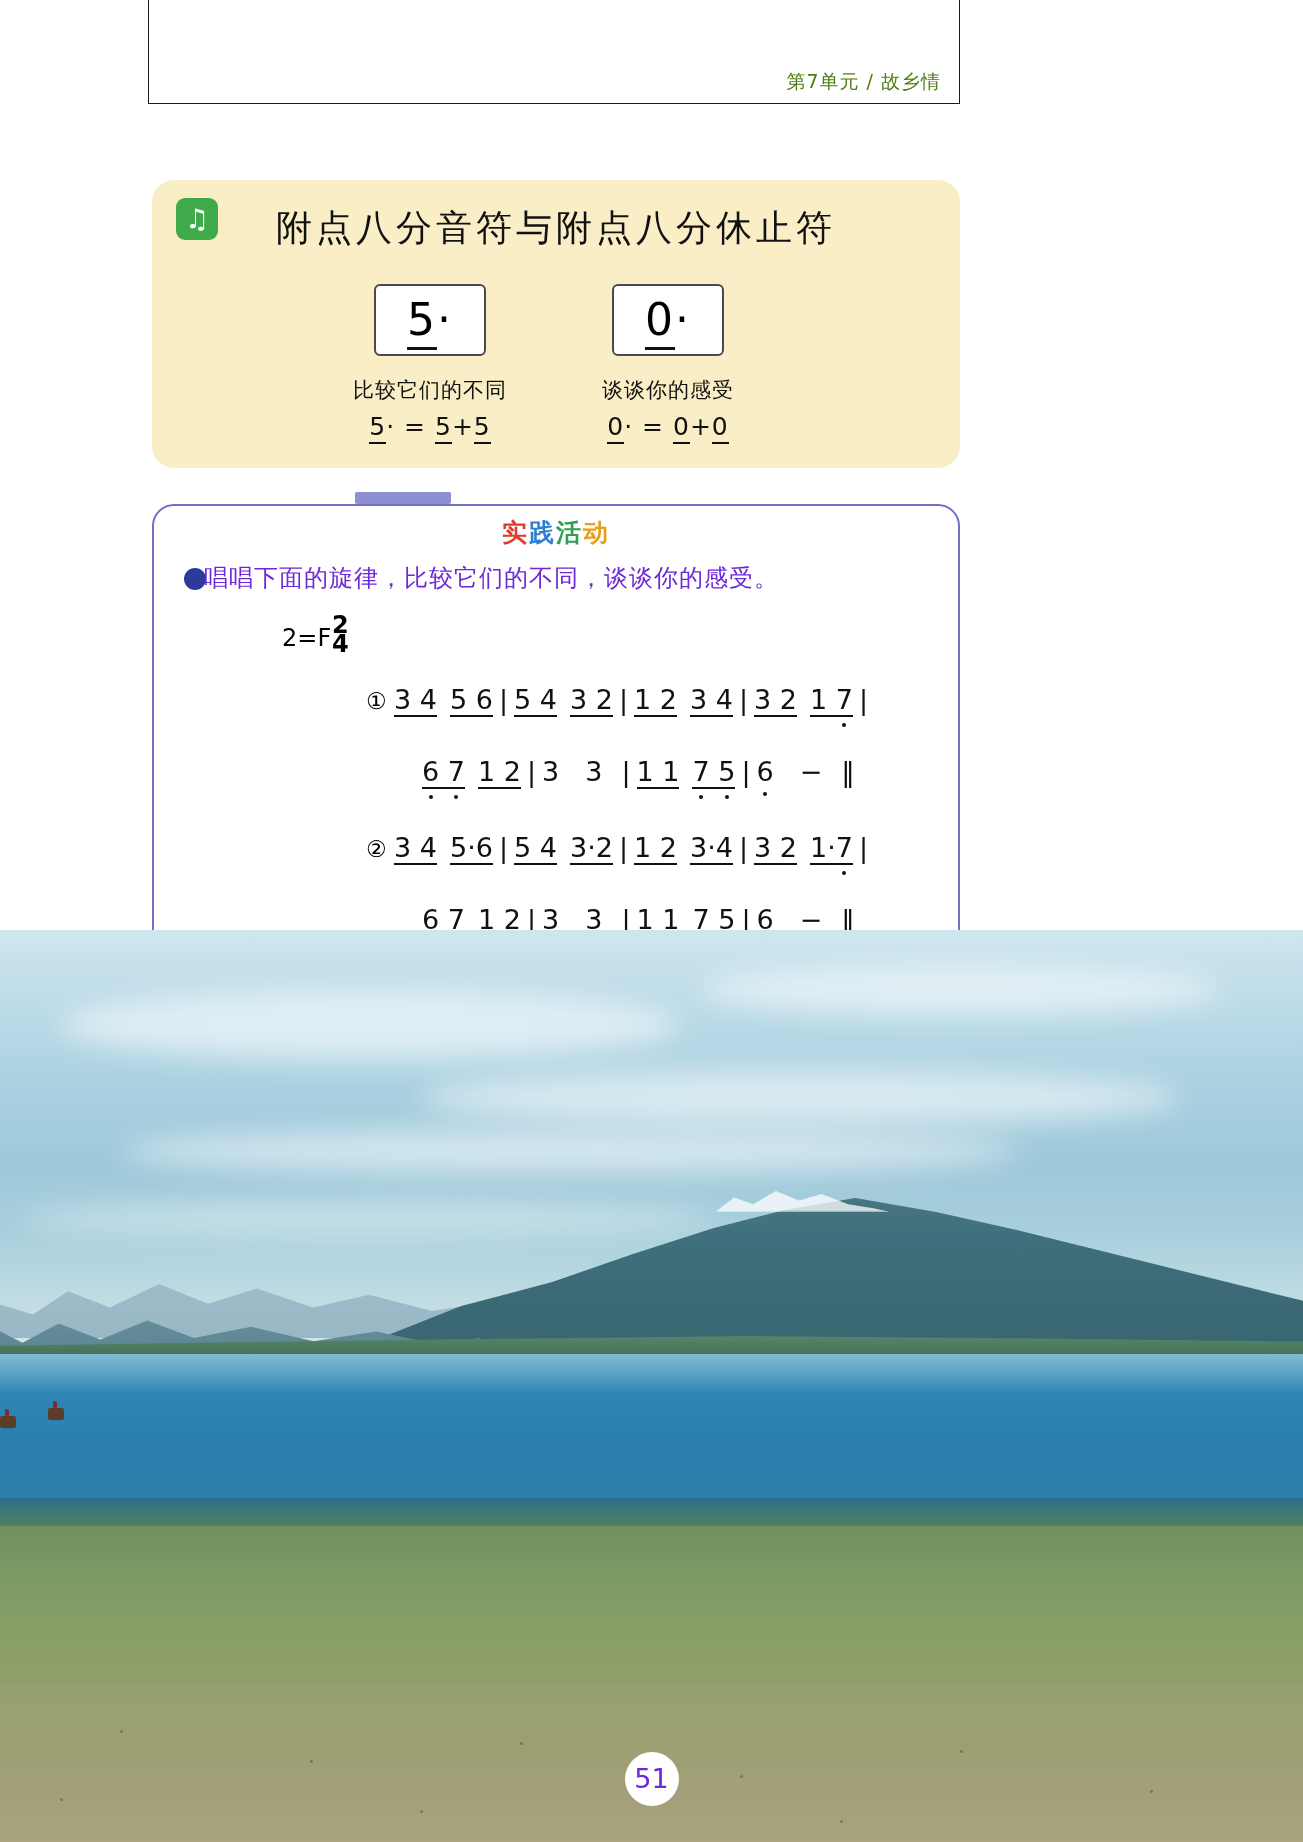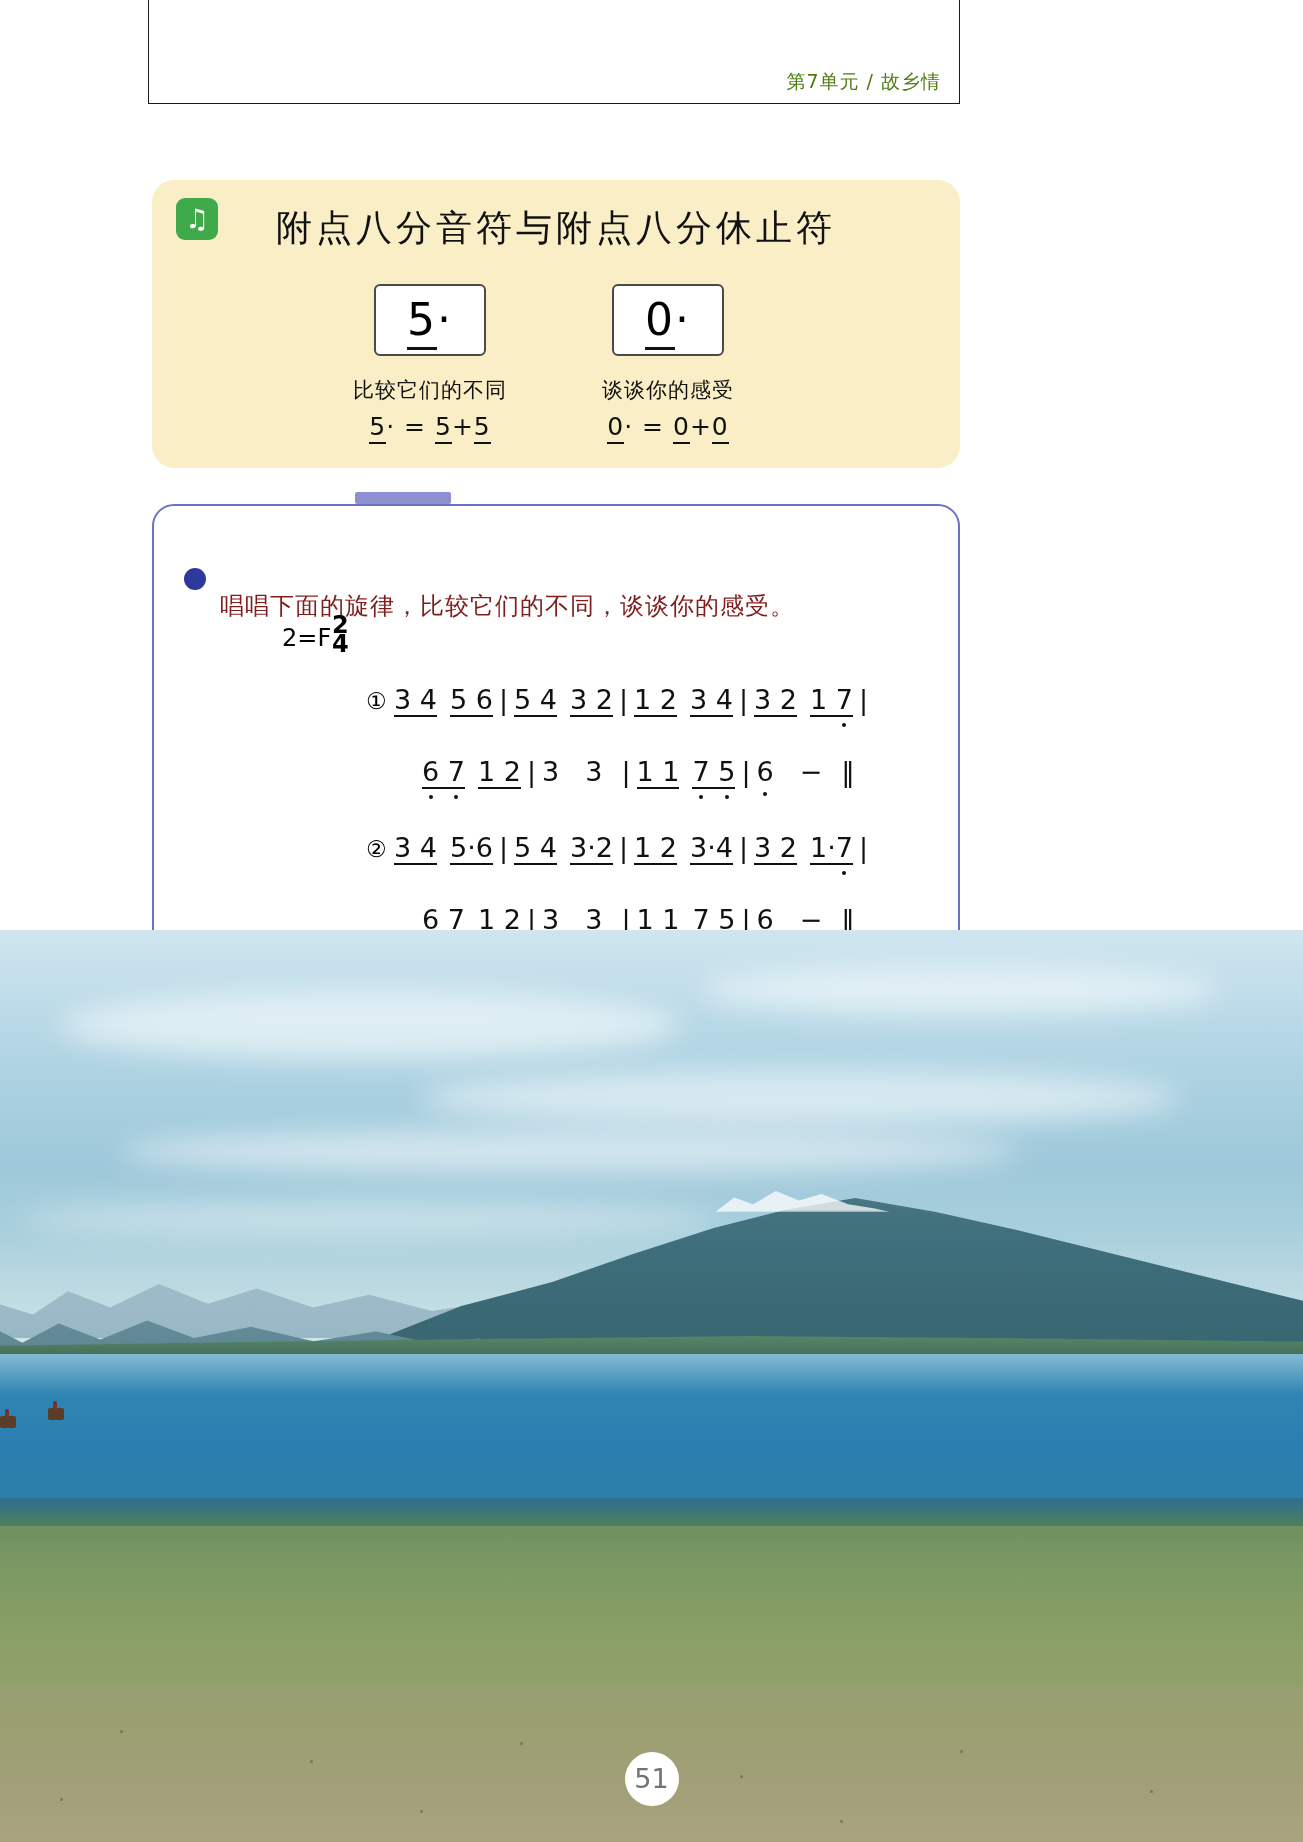--- a/index.html
+++ b/index.html
@@ -159,28 +159,27 @@
     position: absolute;
     left: 30px;
     top: 62px;
     width: 22px;
     height: 22px;
     border-radius: 50%;
     background: #2d3a9b;
   }
   .instruction {
     position: absolute;
-    left: 66px;
+    left: 50px;
     top: 56px;
     font-size: 24px;
-    color: #7f1d1d;
+    color: #6d28d9;
     font-family: "DejaVu Serif", serif;
     letter-spacing: 1px;
     white-space: nowrap;
-    margin-top: 28px;
   }
 
   
   .key-sig {
     position: absolute;
     left: 128px;
     top: 118px;
     font-size: 24px;
     font-family: "DejaVu Sans", sans-serif;
   }
@@ -362,21 +361,21 @@
   
   .page-number {
     position: absolute;
     left: 50%;
     transform: translateX(-50%);
     bottom: 36px;
     width: 54px;
     height: 54px;
     border-radius: 50%;
     background: #ffffff;
-    color: #737373;
+    color: #6d28d9;
     font-size: 27px;
     text-align: center;
     line-height: 54px;
     font-family: "DejaVu Sans", sans-serif;
   }
 </style>
 </head>
 <body>
 
 <div class="header-box">
@@ -413,20 +412,23 @@
   <div class="sym-formula" id="form2">
     <span class="und">0</span><span>·</span>
     <span>=</span>
     <span class="und">0</span><span>+</span><span class="und">0</span>
   </div>
 </div>
 
 <div class="activity-tab"></div>
 <div class="activity-card">
 
+  <div class="activity-title">
+    <span class="c1">实</span><span class="c2">践</span><span class="c3">活</span><span class="c4">动</span>
+  </div>
 
   <div class="bullet"></div>
   <div class="instruction">唱唱下面的旋律，比较它们的不同，谈谈你的感受。</div>
 
   <div class="key-sig">2=F</div>
   <div class="meter">
     <span class="num">2</span>
     <span class="den">4</span>
   </div>
 

